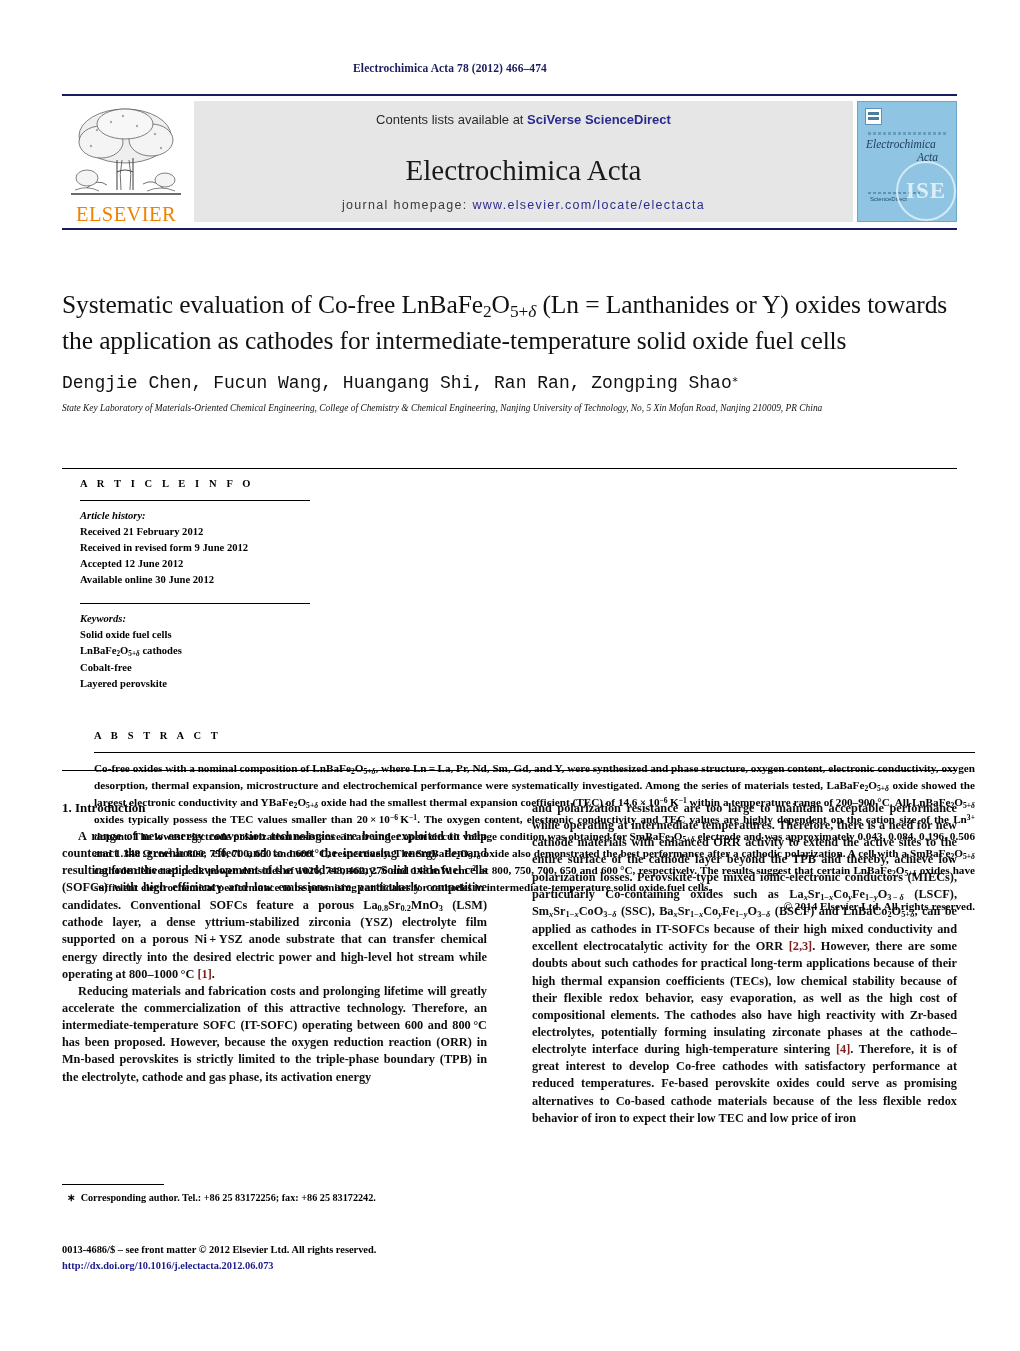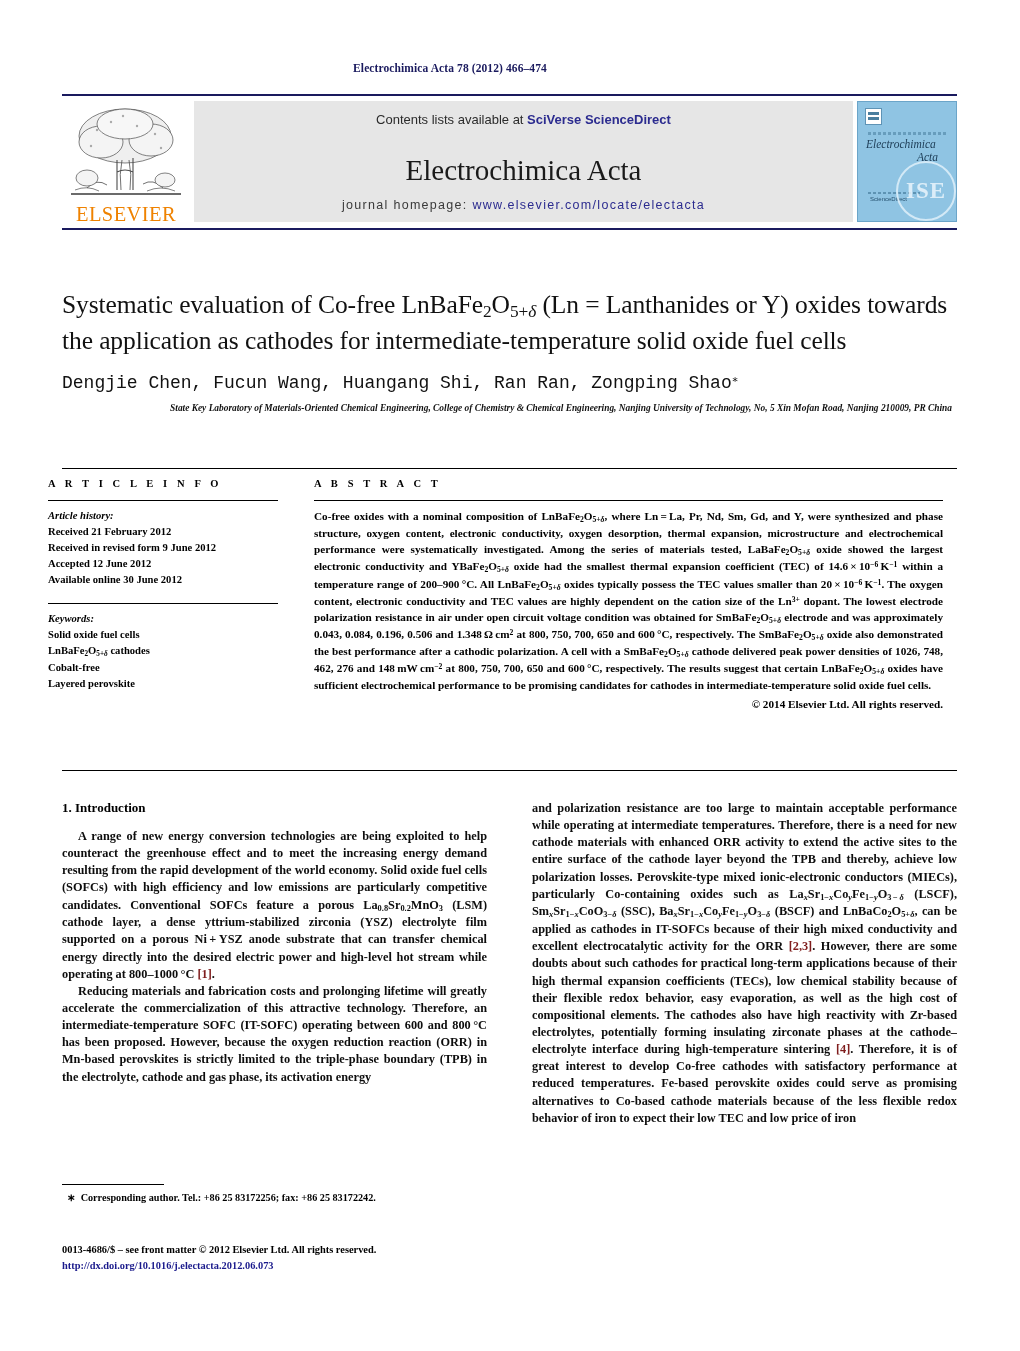--- a/index.html
+++ b/index.html
@@ -200,40 +200,40 @@
     margin-top: 16px;
     font-family: Liberation Mono, monospace;
     font-size: 18px;
     color: #111;
   }
   .authors sup { font-size: 11px; }
   .affiliation {
     margin-top: 9px;
     font-family: "Liberation Serif", serif;
     font-style: italic;
-    font-weight: bold;
+    font-weight: normal;
     font-size: 9.4px;
     line-height: 1.45;
     color: #111;
     max-width: 890px;
-    text-align: right;
   }
 
   
   .infoabs-rule-top {
     position: absolute;
     left: 62px; top: 468px;
     width: 895px;
     border-top: 1.4px solid #000;
   }
   .infoabs {
     position: absolute;
-    left: 48px; top: 478px;
+    left: 80px; top: 478px;
     width: 895px;
     display: flex;
+    flex-direction: column;
   }
   .col-info {
     width: 252px;
     flex: 0 0 252px;
     padding-right: 22px;
     box-sizing: border-box;
   }
   .col-abs {
     flex: 1 1 auto;
     padding-left: 14px;

